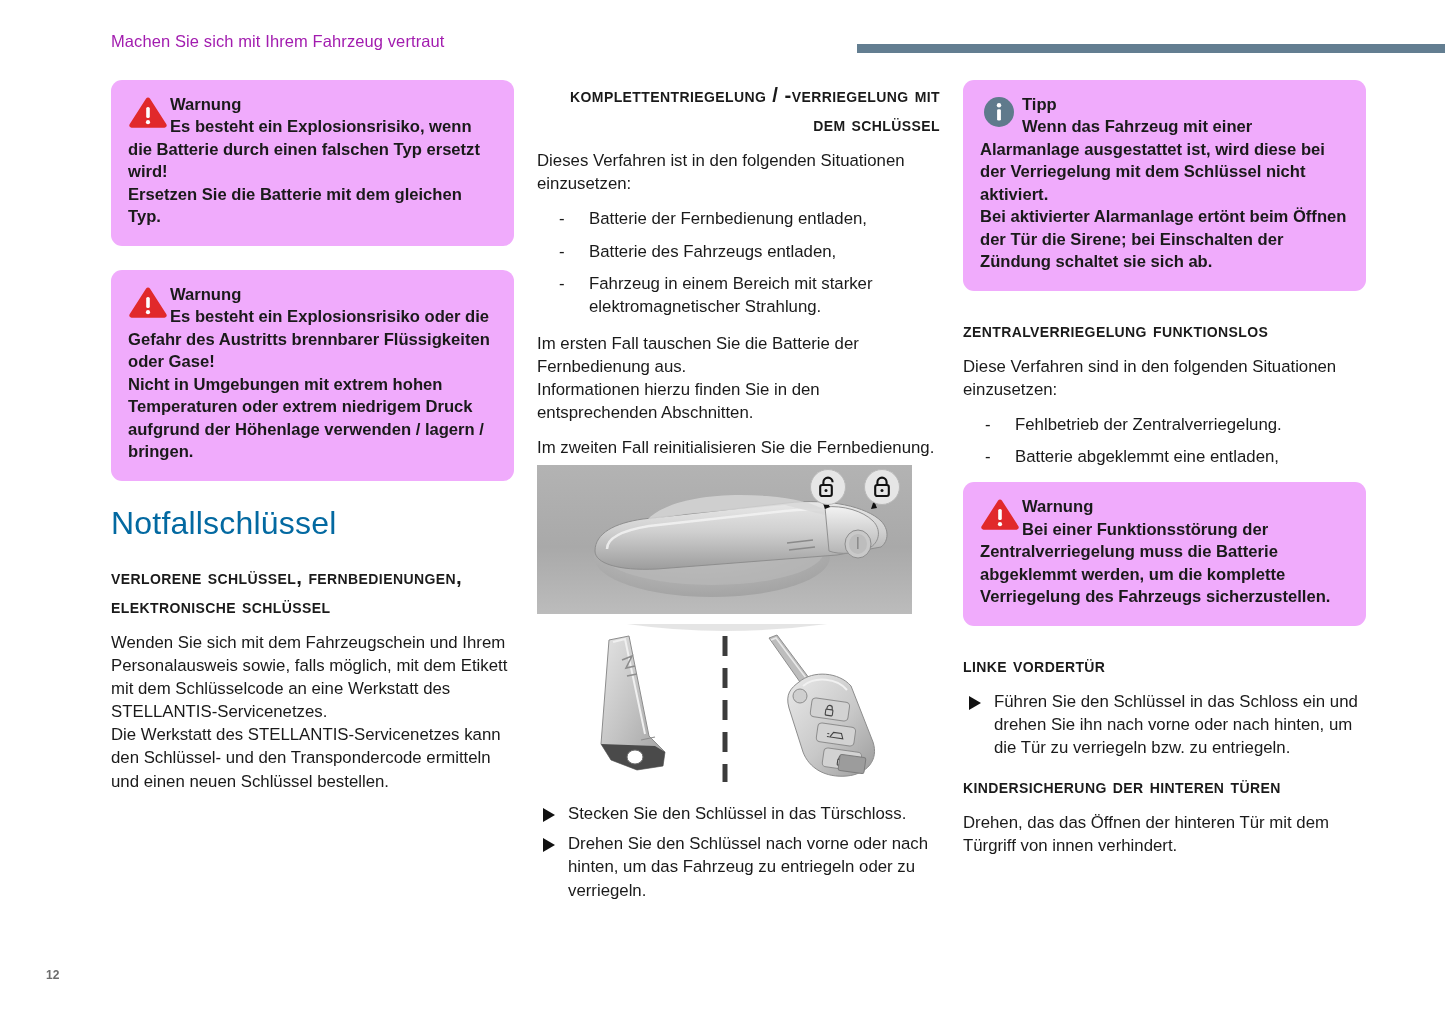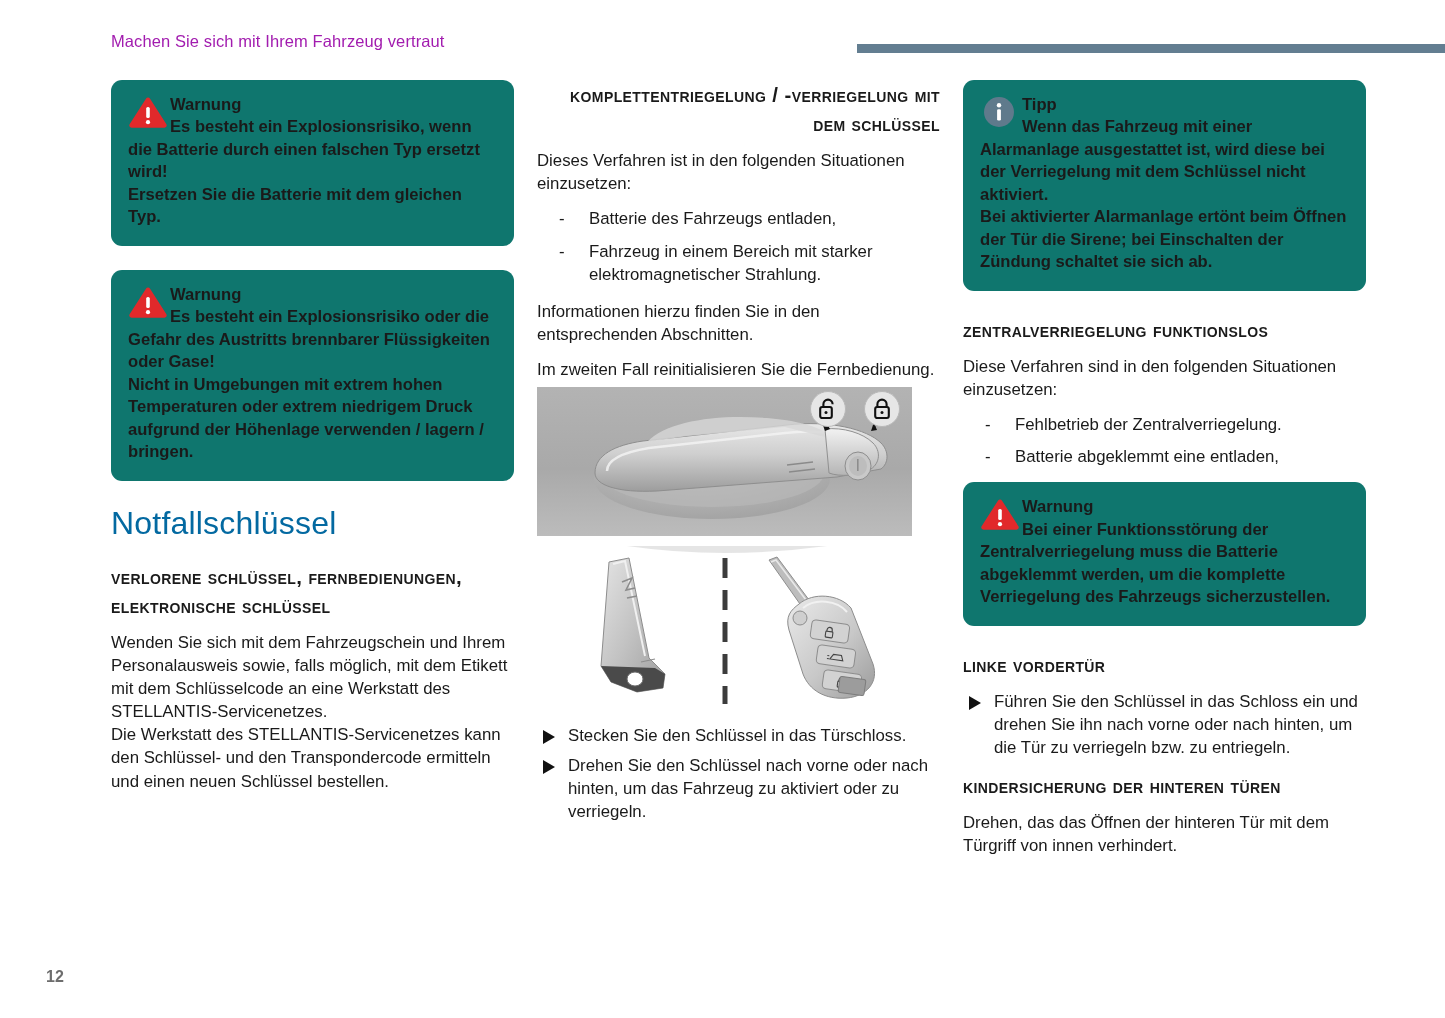--- a/index.html
+++ b/index.html
@@ -34,40 +34,40 @@
     right: 0;
     height: 9px;
     background: #637e91;
   }
 
   
   #page-number {
     position: absolute;
     left: 46px;
     top: 968px;
-    font-size: 16px;
+    font-size: 12px;
     font-weight: bold;
     color: #6d6d6d;
   }
 
   
   #columns {
     position: absolute;
     left: 111px;
     top: 80px;
     width: 1256px;
     height: 880px;
     display: flex;
     gap: 23px;
   }
   .col { width: 403px; position: relative; }
 
   
   .callout {
-    background: #0f766e;
+    background: #f0abfc;
     border-radius: 11px;
     padding: 14px 17px 17px 17px;
     margin-bottom: 24px;
     position: relative;
   }
   .callout .cbody {
     font-size: 16.6px;
     line-height: 1.355;
     font-weight: 600;
     color: #1a1a1a;
@@ -215,24 +215,26 @@
     <p class="body">Die Werkstatt des STELLANTIS-Servicenetzes kann den Schlüssel- und den Transpondercode ermitteln und einen neuen Schlüssel bestellen.</p>
   </div>
 
   <div class="col">
 
     <h2 class="sub tight">Komplettentriegelung / -verriegelung mit dem Schlüssel</h2>
 
     <p class="body">Dieses Verfahren ist in den folgenden Situationen einzusetzen:</p>
 
     <ul class="dash">
+      <li>Batterie der Fernbedienung entladen,</li>
       <li>Batterie des Fahrzeugs entladen,</li>
       <li>Fahrzeug in einem Bereich mit starker elektromagnetischer Strahlung.</li>
     </ul>
 
+    <p class="body nogap">Im ersten Fall tauschen Sie die Batterie der Fernbedienung aus.</p>
     <p class="body">Informationen hierzu finden Sie in den entsprechenden Abschnitten.</p>
     <p class="body nogap">Im zweiten Fall reinitialisieren Sie die Fernbedienung.</p>
 
     <div class="figure">
       <svg class="fig-handle" viewBox="0 0 375 149" aria-hidden="true">
         <defs>
           <linearGradient id="bgGrad" x1="0" y1="0" x2="0" y2="1">
             <stop offset="0" stop-color="#b3b3b3"></stop>
             <stop offset="0.55" stop-color="#a9a9a9"></stop>
             <stop offset="1" stop-color="#bcbcbc"></stop>
@@ -355,21 +357,21 @@
             <path d="M1.6 5 V3.4 a2.6 2.6 0 0 1 5.2 0" fill="none" stroke="#444" stroke-width="1.1"></path>
             <rect x="0.6" y="5" width="7.2" height="6" rx="1" fill="none" stroke="#444" stroke-width="1.1"></rect>
           </g>
           <rect x="302" y="132" width="26" height="16" rx="2" transform="rotate(8 315 140)" fill="#9c9c9c" stroke="#7d7d7d" stroke-width="1"></rect>
         </g>
       </svg>
     </div>
 
     <ul class="arrow">
       <li>Stecken Sie den Schlüssel in das Türschloss.</li>
-      <li>Drehen Sie den Schlüssel nach vorne oder nach hinten, um das Fahrzeug zu aktiviert oder zu verriegeln.</li>
+      <li>Drehen Sie den Schlüssel nach vorne oder nach hinten, um das Fahrzeug zu entriegeln oder zu verriegeln.</li>
     </ul>
   </div>
 
   <div class="col">
 
     <div class="callout">
       <span class="badge">
         <svg class="info-circ" width="40" height="34" viewBox="0 0 40 34" aria-hidden="true">
           <circle cx="19" cy="17" r="15" fill="#5f7a8c"></circle>
           <circle cx="19" cy="10.2" r="2.2" fill="#ffffff"></circle>

